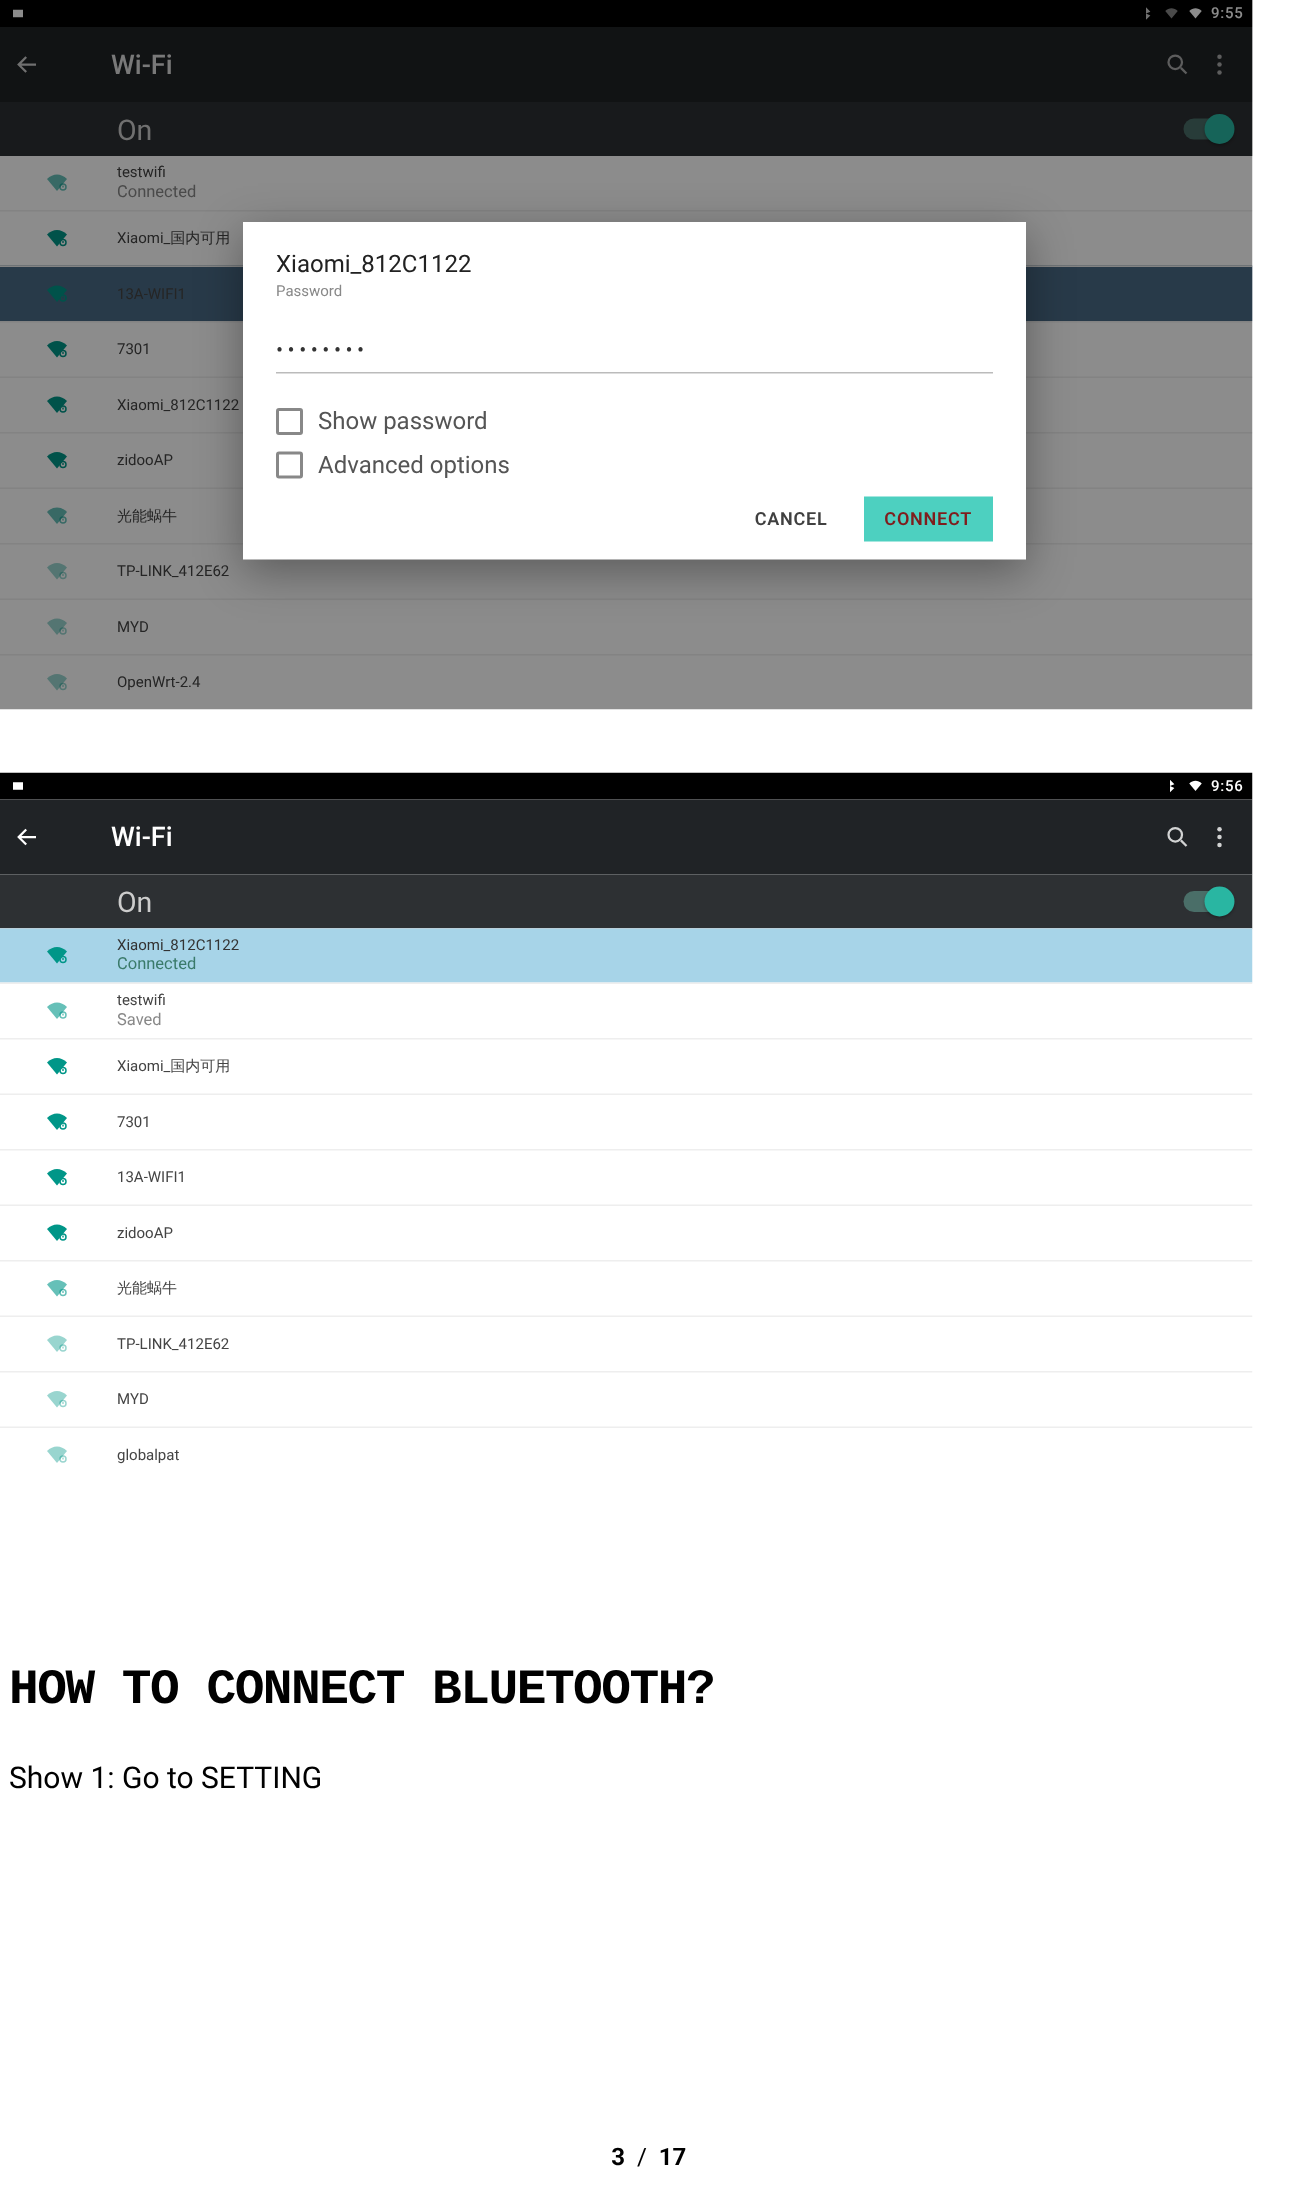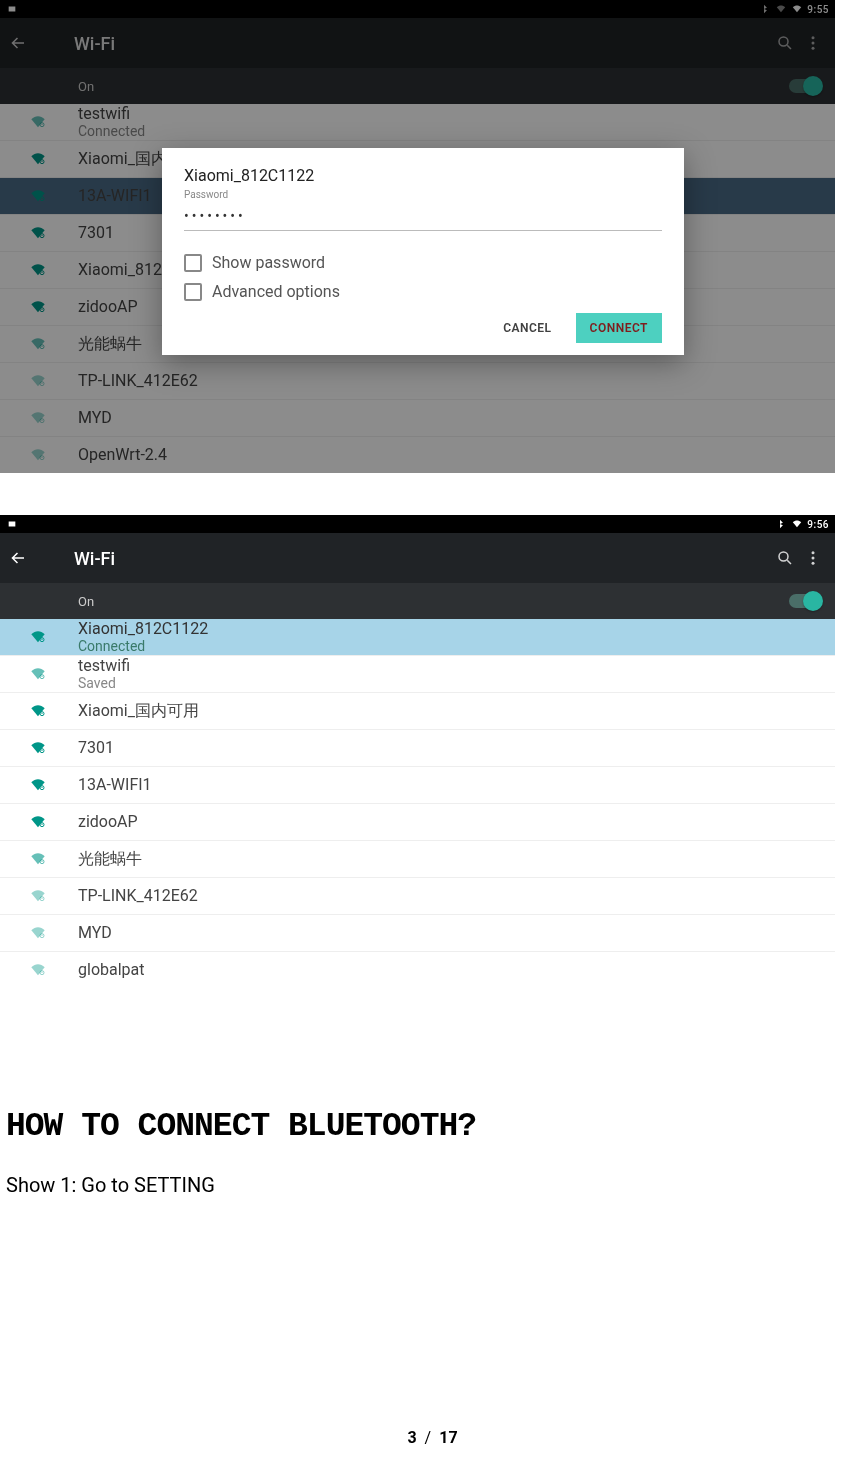--- a/index.html
+++ b/index.html
@@ -15,40 +15,40 @@
   .statusbar .left,.statusbar .right{display:flex;align-items:center;gap:4px;}
   .sb-ico{width:12px;height:10px;display:inline-block;}
   .clock{font-weight:500;letter-spacing:.5px;}
   
   .appbar{height:46px;background:#202326;color:#ddd;display:flex;align-items:center;padding:2px 8px;}
   .appbar .back{width:20px;display:flex;align-items:center;justify-content:center;}
   .appbar .title{margin-left:46px;font-size:18px;font-weight:500;}
   .appbar .spacer{flex:1;}
   .appbar .act{width:28px;display:flex;align-items:center;justify-content:center;opacity:.8;}
   
-  .togglerow{height:36px;background:#2d3033;color:#ccc;display:flex;align-items:center;padding:0 14px 0 78px;font-size:13px;}
+  .togglerow{height:36px;background:#2d3033;color:#ccc;display:flex;align-items:center;padding:0 14px 0 78px;font-size:19px;}
   .togglerow .spacer{flex:1;}
   .switch{width:32px;height:14px;border-radius:10px;background:#4a6e68;position:relative;}
   .switch .knob{position:absolute;right:-2px;top:-3px;width:20px;height:20px;border-radius:50%;background:#29b6a2;box-shadow:0 1px 2px rgba(0,0,0,.3);}
   
   .wlist{background:#fff;}
   .wrow{display:flex;align-items:center;height:36px;border-top:1px solid #eee;padding:0 14px 0 26px;}
   .wrow:first-child{border-top:none;}
   .wrow.sel{background:#4a6a85;color:#fff;}
   .wrow.connected{background:#a7d4e8;}
   .wico{width:24px;margin-right:28px;display:flex;align-items:center;justify-content:center;}
   .wtext{display:flex;flex-direction:column;line-height:1.1;}
-  .wtext .ssid{font-size:16px;color:#444;}
-  .wtext .sub{font-size:14px;color:#888;margin-top:1px;}
+  .wtext .ssid{font-size:10px;color:#444;}
+  .wtext .sub{font-size:11px;color:#888;margin-top:1px;}
   .wrow.connected .ssid{color:#333;}
   .wrow.connected .sub{color:#3a7a6a;}
   
   .dialog{position:absolute;z-index:20;left:162px;top:148px;width:522px;background:#fff;box-shadow:0 8px 28px rgba(0,0,0,0.35);padding:18px 22px 12px 22px;box-sizing:border-box;}
   .dialog .dlg-title{font-size:16px;color:#222;margin-bottom:4px;}
-  .dialog .dlg-sub{font-size:10px;color:#888;margin-bottom:6px;}
+  .dialog .dlg-sub{font-size:10px;color:#888;margin-bottom:24px;}
   .dialog .pw{font-size:14px;letter-spacing:3px;color:#333;padding:2px 0 6px 0;border-bottom:1px solid #bbb;margin-bottom:22px;}
   .chkrow{display:flex;align-items:center;font-size:16px;color:#555;margin:10px 0;text-align:center;}
   .chkrow .cb{width:14px;height:14px;border:2px solid #888;border-radius:2px;margin-right:10px;}
   .dlg-actions{display:flex;justify-content:flex-end;gap:10px;margin-top:12px;}
   .dlg-actions .btn{font-size:12px;font-weight:600;letter-spacing:.5px;padding:8px 14px;}
   .btn.cancel{color:#404040;}
   .btn.connect{background:#4dd0c0;color:#7f1d1d;}
   
   .doc-heading{font-family:"Courier New",monospace;font-size:33px;font-weight:700;letter-spacing:-1px;margin:120px 0 0 6px;}
   .doc-step{font-size:20px;margin:28px 0 0 6px;}

